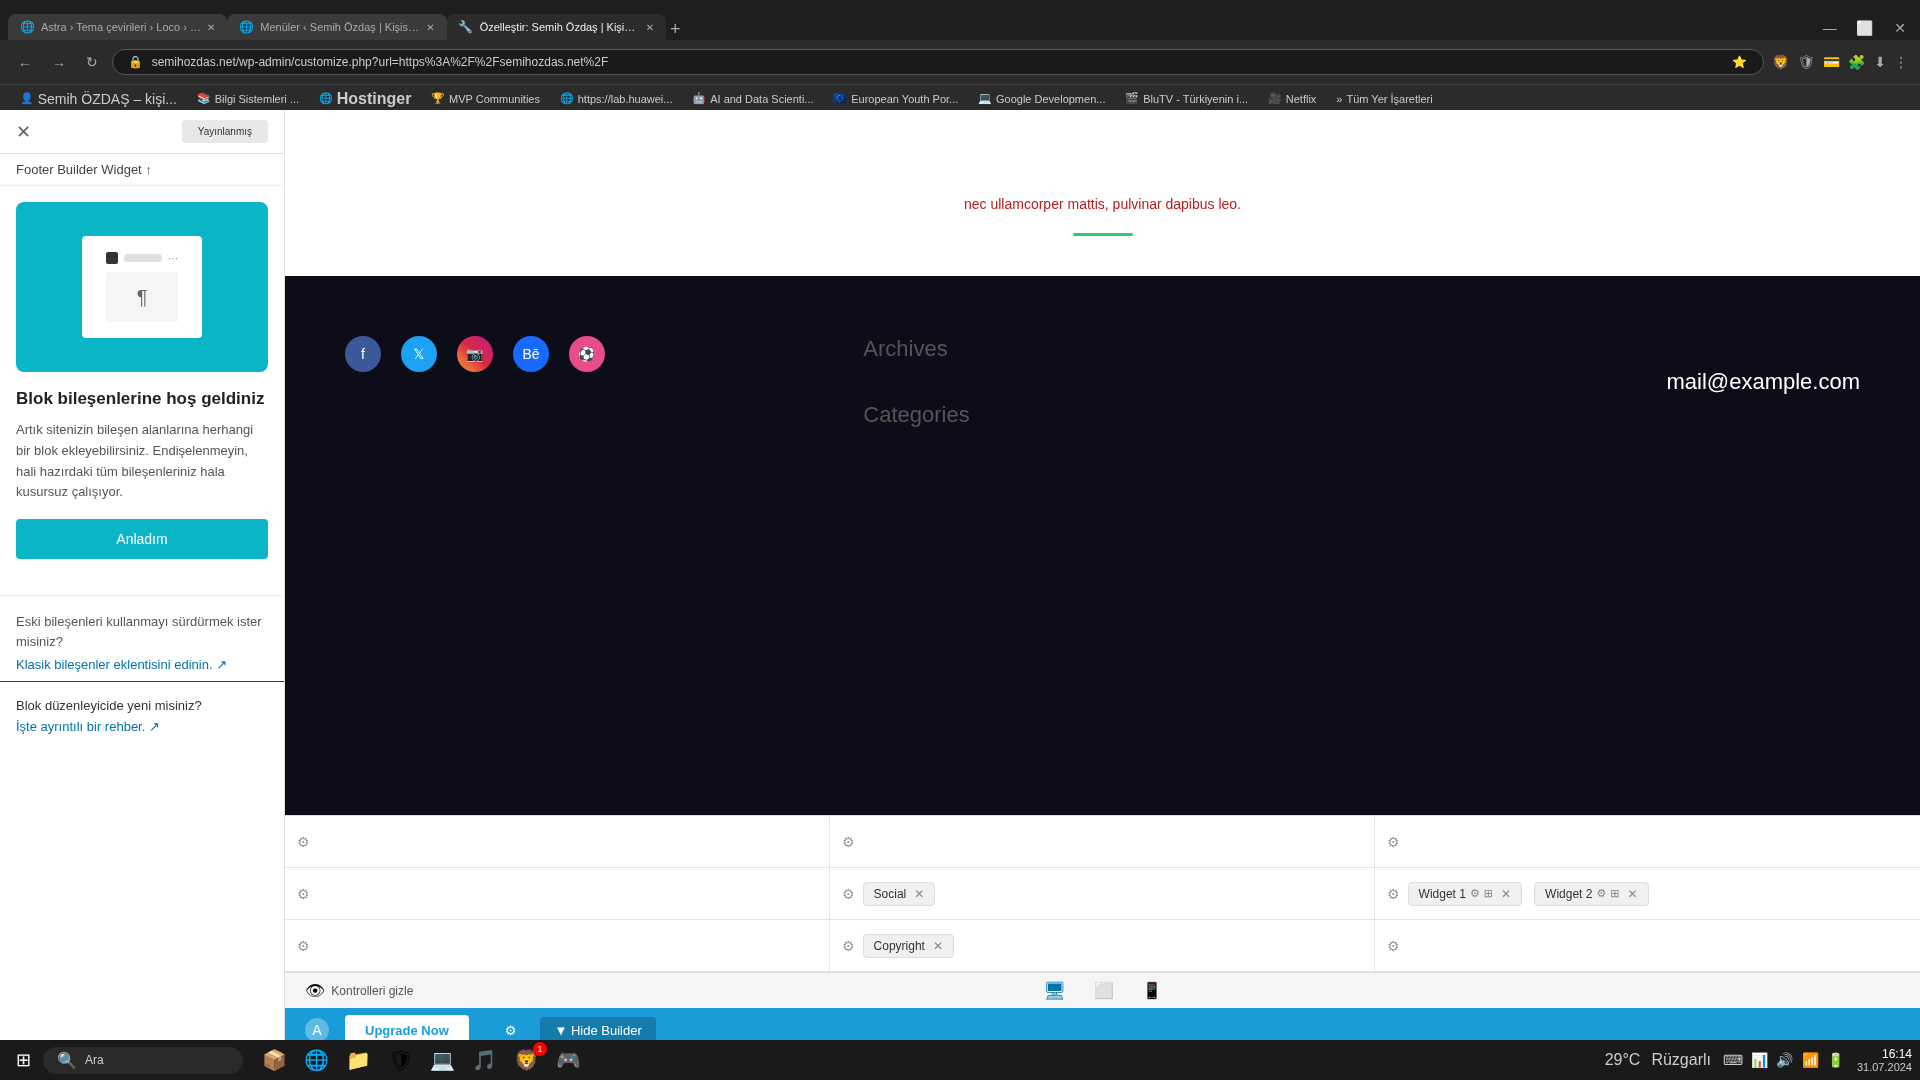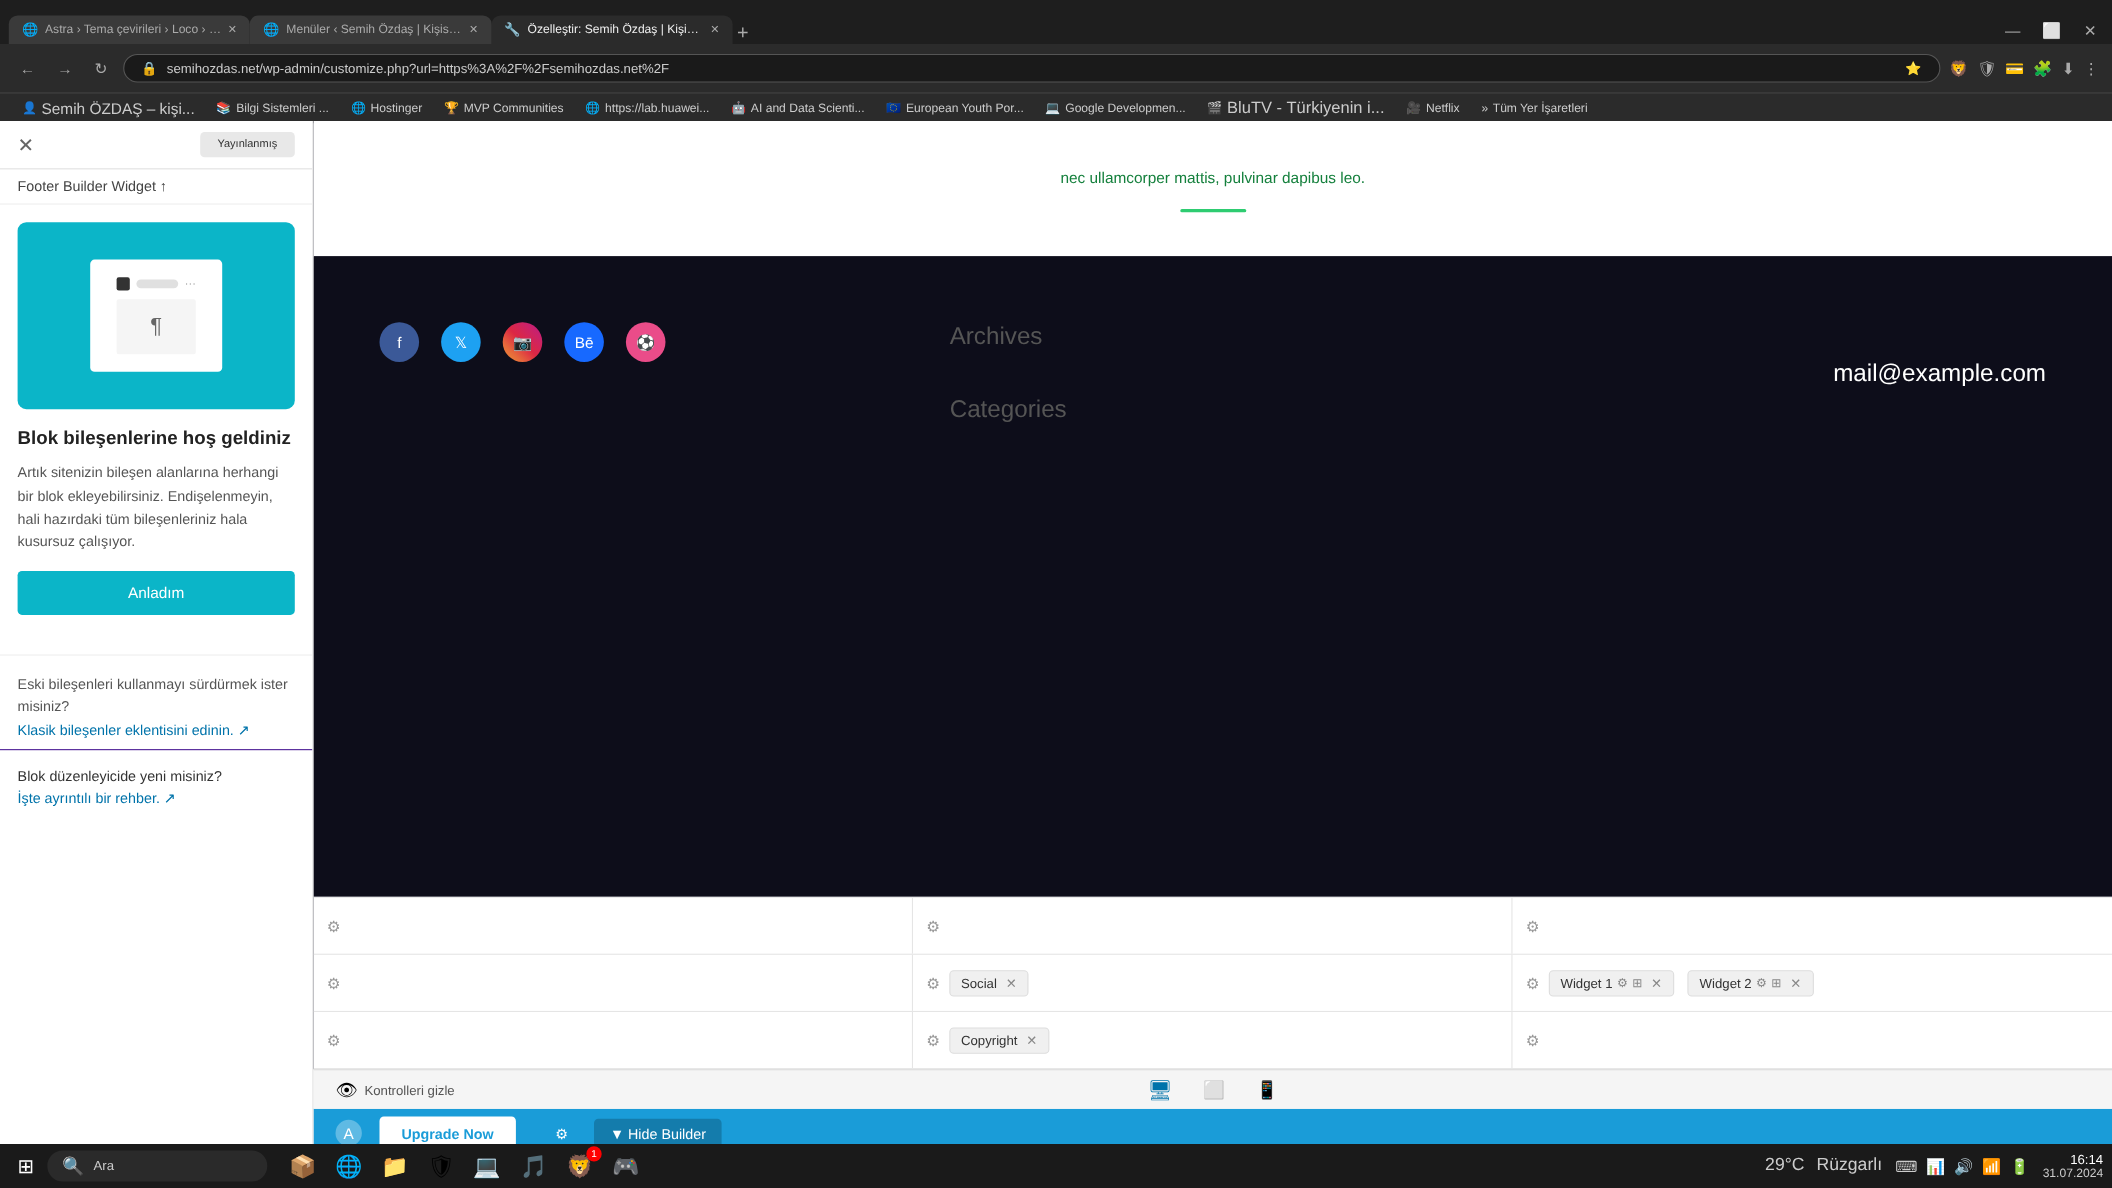--- a/index.html
+++ b/index.html
@@ -51,21 +51,21 @@
     .sidebar-link { color: #0073aa; font-size: 13px; text-decoration: none; }
     .sidebar-section2 { padding: 16px; border-top: 1px solid #4c1d95; margin-top: 8px; }
     .sidebar-section2 p { font-size: 13px; font-weight: 500; color: #333; margin-bottom: 4px; }
 
     
     .preview-area { flex: 1; display: flex; flex-direction: column; overflow: hidden; position: relative; }
 
     
     .site-preview { flex: 1; background: #1a1a2e; display: flex; flex-direction: column; overflow: hidden; position: relative; }
     .site-top-section { background: #fff; padding: 40px 60px; display: flex; flex-direction: column; align-items: center; }
-    .site-text { text-align: center; color: #15803d; font-size: 14px; line-height: 1.7; max-width: 700px; }
+    .site-text { text-align: center; color: #b91c1c; font-size: 14px; line-height: 1.7; max-width: 700px; margin-top: 43px; }
     .site-divider { width: 60px; height: 3px; background: #2ecc71; margin: 16px auto 0; border-radius: 2px; }
 
     .site-footer-dark { background: #0d0d1a; padding: 40px 60px; }
     .site-footer-heading { color: #555; font-size: 22px; font-weight: 300; }
     .site-social-icons { display: flex; gap: 20px; align-items: center; }
     .social-icon { width: 36px; height: 36px; background: #333; border-radius: 50%; display: flex; align-items: center; justify-content: center; color: #fff; font-size: 14px; cursor: pointer; }
 
     
     .builder-area { background: #fff; border-top: 1px solid #ddd; padding: 0; }
     .builder-row { display: grid; grid-template-columns: 1fr 1fr 1fr; border-bottom: 1px solid #e5e5e5; min-height: 52px; }
@@ -153,21 +153,21 @@
     <div class="bookmark-item">
         <span>👤</span>
         <span style="font-size:14px;">Semih ÖZDAŞ – kişi...</span>
       </div>
     <div class="bookmark-item">
         <span>📚</span>
         <span style="font-size:11px;">Bilgi Sistemleri ...</span>
       </div>
     <div class="bookmark-item">
         <span>🌐</span>
-        <span style="font-size:11px;">Hostinger</span>
+        <span style="font-size:16px;font-weight:bold;">Hostinger</span>
       </div>
     <div class="bookmark-item">
         <span>🏆</span>
         <span style="font-size:11px;">MVP Communities</span>
       </div>
     <div class="bookmark-item">
         <span>🌐</span>
         <span style="font-size:11px;">https://lab.huawei...</span>
       </div>
     <div class="bookmark-item">
@@ -177,21 +177,21 @@
     <div class="bookmark-item">
         <span>🇪🇺</span>
         <span style="font-size:11px;">European Youth Por...</span>
       </div>
     <div class="bookmark-item">
         <span>💻</span>
         <span style="font-size:11px;">Google Developmen...</span>
       </div>
     <div class="bookmark-item">
         <span>🎬</span>
-        <span style="font-size:15px;">BluTV - Türkiyenin i...</span>
+        <span style="font-size:11px;">BluTV - Türkiyenin i...</span>
       </div>
     <div class="bookmark-item">
         <span>🎥</span>
         <span style="font-size:11px;">Netflix</span>
       </div>
     <div class="bookmark-item">
         <span>»</span>
         <span style="font-size:11px;">Tüm Yer İşaretleri</span>
       </div>
   </div>

